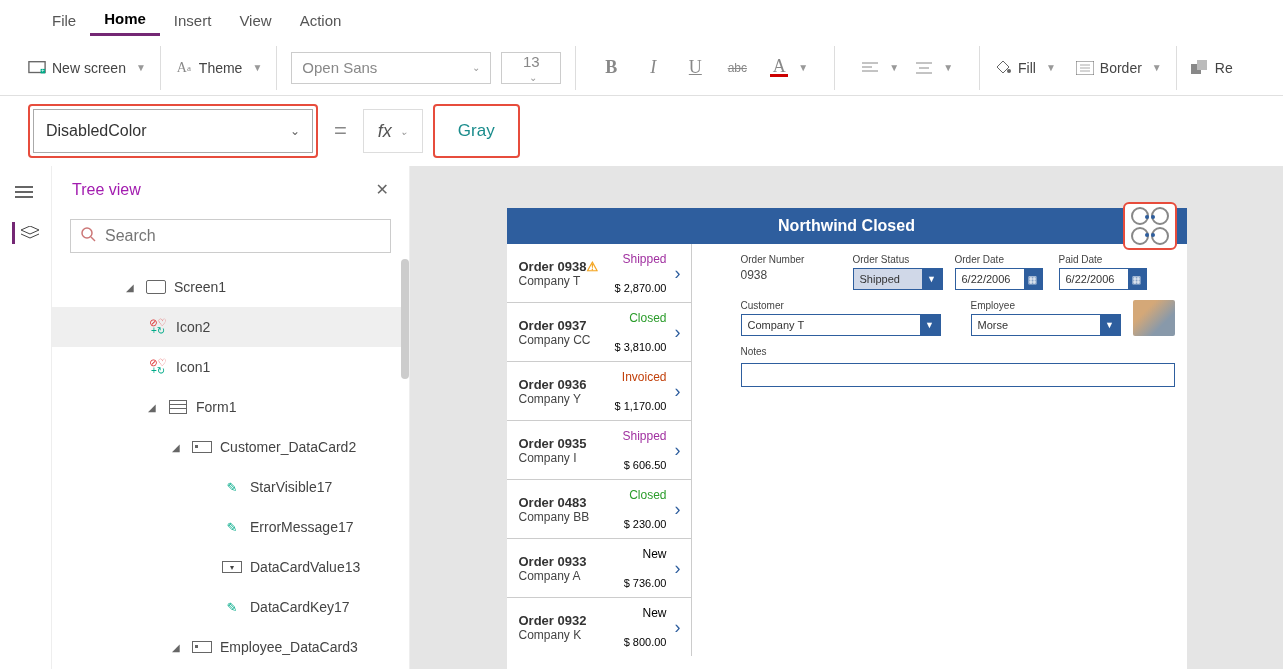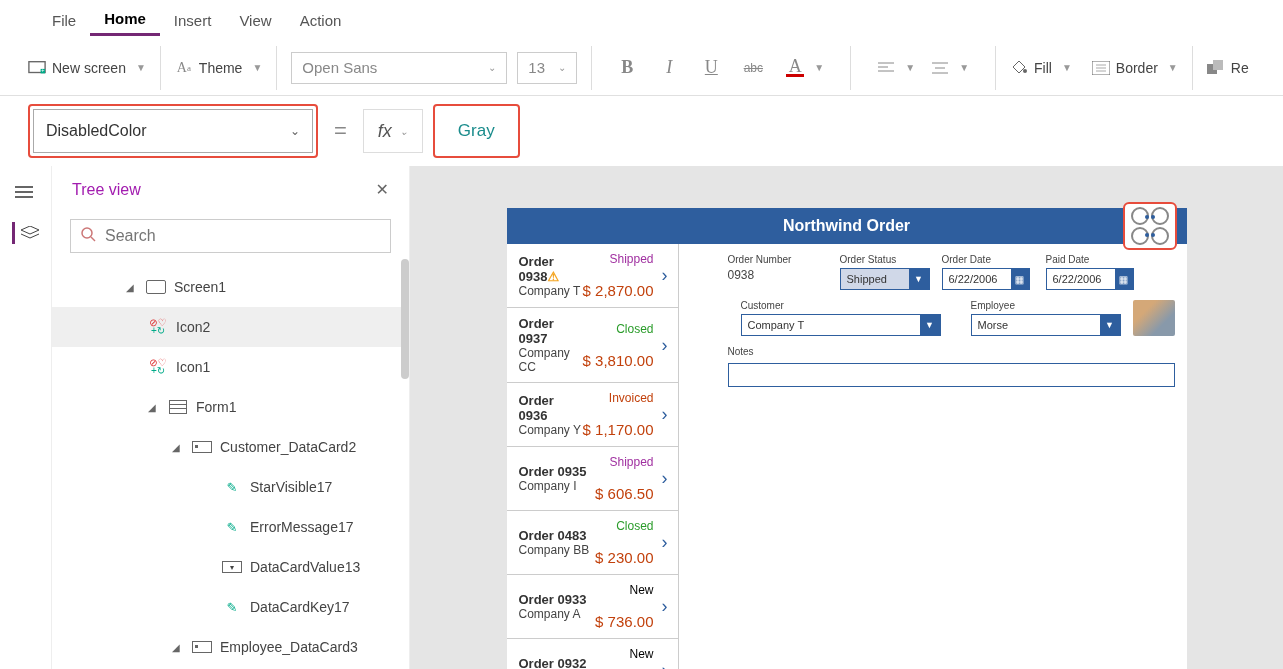--- a/index.html
+++ b/index.html
@@ -8,22 +8,22 @@
 
 .menu-bar { display: flex; gap: 0; padding: 6px 38px; height: 40px; align-items: center; }
 .menu-item { padding: 6px 14px; font-size: 15px; color: #555; cursor: pointer; }
 .menu-item.active { color: #000; font-weight: 600; border-bottom: 3px solid #742774; }
 
 
 .ribbon { display: flex; align-items: center; padding: 6px 28px; height: 56px; border-bottom: 1px solid #e0e0e0; gap: 10px; }
 .rib-group { display: flex; align-items: center; gap: 6px; padding: 0 12px; height: 36px; }
 .rib-sep { width: 1px; height: 44px; background: #ddd; margin: 0 4px; }
 .rib-btn { display: flex; align-items: center; gap: 6px; font-size: 14px; color: #444; cursor: pointer; }
-.rib-font { border: 1px solid #ccc; width: 216px; height: 32px; display: flex; align-items: center; padding: 0 10px; color: #888; justify-content: space-between; font-size: 15px; }
-.rib-size { border: 1px solid #ccc; width: 60px; height: 32px; display: flex; align-items: center; padding: 0 10px; color: #888; justify-content: space-between; font-size: 15px; }
+.rib-font { border: 1px solid #ccc; width: 200px; height: 32px; display: flex; align-items: center; padding: 0 10px; color: #888; justify-content: space-between; font-size: 15px; }
+.rib-size { border: 1px solid #ccc; width: 60px; height: 32px; display: flex; align-items: center; padding: 0 10px; color: #888; justify-content: space-between; font-size: 15px; flex-direction: column; }
 .rib-icon { width: 18px; height: 18px; display: inline-flex; align-items: center; justify-content: center; color: #888; font-size: 16px; }
 .chev-down { font-size: 10px; color: #999; margin-left: 4px; }
 .chev-down-lg { font-size: 12px; color: #666; }
 
 
 .formula-row { display: flex; align-items: center; padding: 8px 28px; gap: 10px; }
 .prop-dd { border: 1px solid #aaa; height: 44px; width: 280px; display: flex; align-items: center; padding: 0 12px; justify-content: space-between; font-size: 16px; background: #fff; }
 .red-box { border: 2px solid #e74c3c; border-radius: 4px; padding: 3px; }
 .eq-sign { font-size: 22px; color: #888; margin: 0 6px; }
 .fx-box { border: 1px solid #ddd; height: 44px; width: 60px; display: flex; align-items: center; justify-content: center; font-style: italic; font-size: 18px; color: #555; gap: 4px; }
@@ -82,21 +82,21 @@
 .order-item { border-bottom: 1px solid #ccc; padding: 8px 10px 8px 12px; display: flex; align-items: center; position: relative; }
 .order-left { flex: 1; }
 .order-no { font-weight: 600; font-size: 13px; }
 .order-co { font-size: 12px; color: #444; }
 .order-right { text-align: right; }
 .order-status { font-size: 12px; }
 .st-shipped { color: #a030a0; }
 .st-closed { color: #2a9c2a; }
 .st-invoiced { color: #c2410c; }
 .st-new { color: #000; }
-.order-amt { font-size: 15px; color: #c2410c; margin-top: 16px; }
+.order-amt { font-size: 11px; color: #000000; margin-top: 16px; }
 .order-arrow { color: #2e5e9e; font-size: 18px; margin-left: 8px; font-weight:300; }
 .warn { color: #f5a623; font-size: 13px; }
 
 .detail-pane { flex: 1; padding: 10px 12px; font-size: 11px; position: relative; }
 .drow { display: flex; gap: 12px; margin-bottom: 10px; }
 .dfield { flex: 1; }
 .dlabel { font-size: 10px; color: #444; margin-bottom: 3px; display: block; }
 .dval { font-size: 12px; color: #444; }
 .dselect { border: 1px solid #2e5e9e; height: 22px; display: flex; align-items: center; justify-content: space-between; padding: 0 0 0 6px; font-size: 11px; }
 .dselect .arr { background: #2e5e9e; color: #fff; width: 20px; height: 22px; display: flex; align-items: center; justify-content: center; font-size: 9px; }
@@ -318,21 +318,21 @@
             <span class="card-ico"></span>
           </span>
         <span>Employee_DataCard3</span>
       </div>
     </div>
   </div>
 
   <div class="canvas">
     <div class="app-shell">
       <div class="app-header">
-        <span>Northwind Order</span>
+        <span>Northwind Closed</span>
         <div class="sync-overlay">
           <div class="dot"></div>
           <div class="dot"></div>
           <div class="dot"></div>
           <div class="dot"></div>
         </div>
       </div>
       <div class="app-body">
         <div class="order-list">
           <div class="order-item">
@@ -436,21 +436,21 @@
             </div>
             <div class="dfield" style="flex:0 0 92px;">
               <span class="dlabel">Paid Date</span>
               <div class="ddate">
                 <span>6/22/2006</span>
                 <span class="cal">▦</span>
               </div>
             </div>
           </div>
           <div class="drow">
-            <div class="dfield" style="flex:0 0 200px;margin-left:13px;">
+            <div class="dfield" style="flex:0 0 200px;">
               <span class="dlabel">Customer</span>
               <div class="dselect">
                 <span>Company T</span>
                 <span class="arr">▼</span>
               </div>
             </div>
             <div class="dfield" style="flex:0 0 150px;margin-left:18px;">
               <span class="dlabel">Employee</span>
               <div class="dselect">
                 <span>Morse</span>

